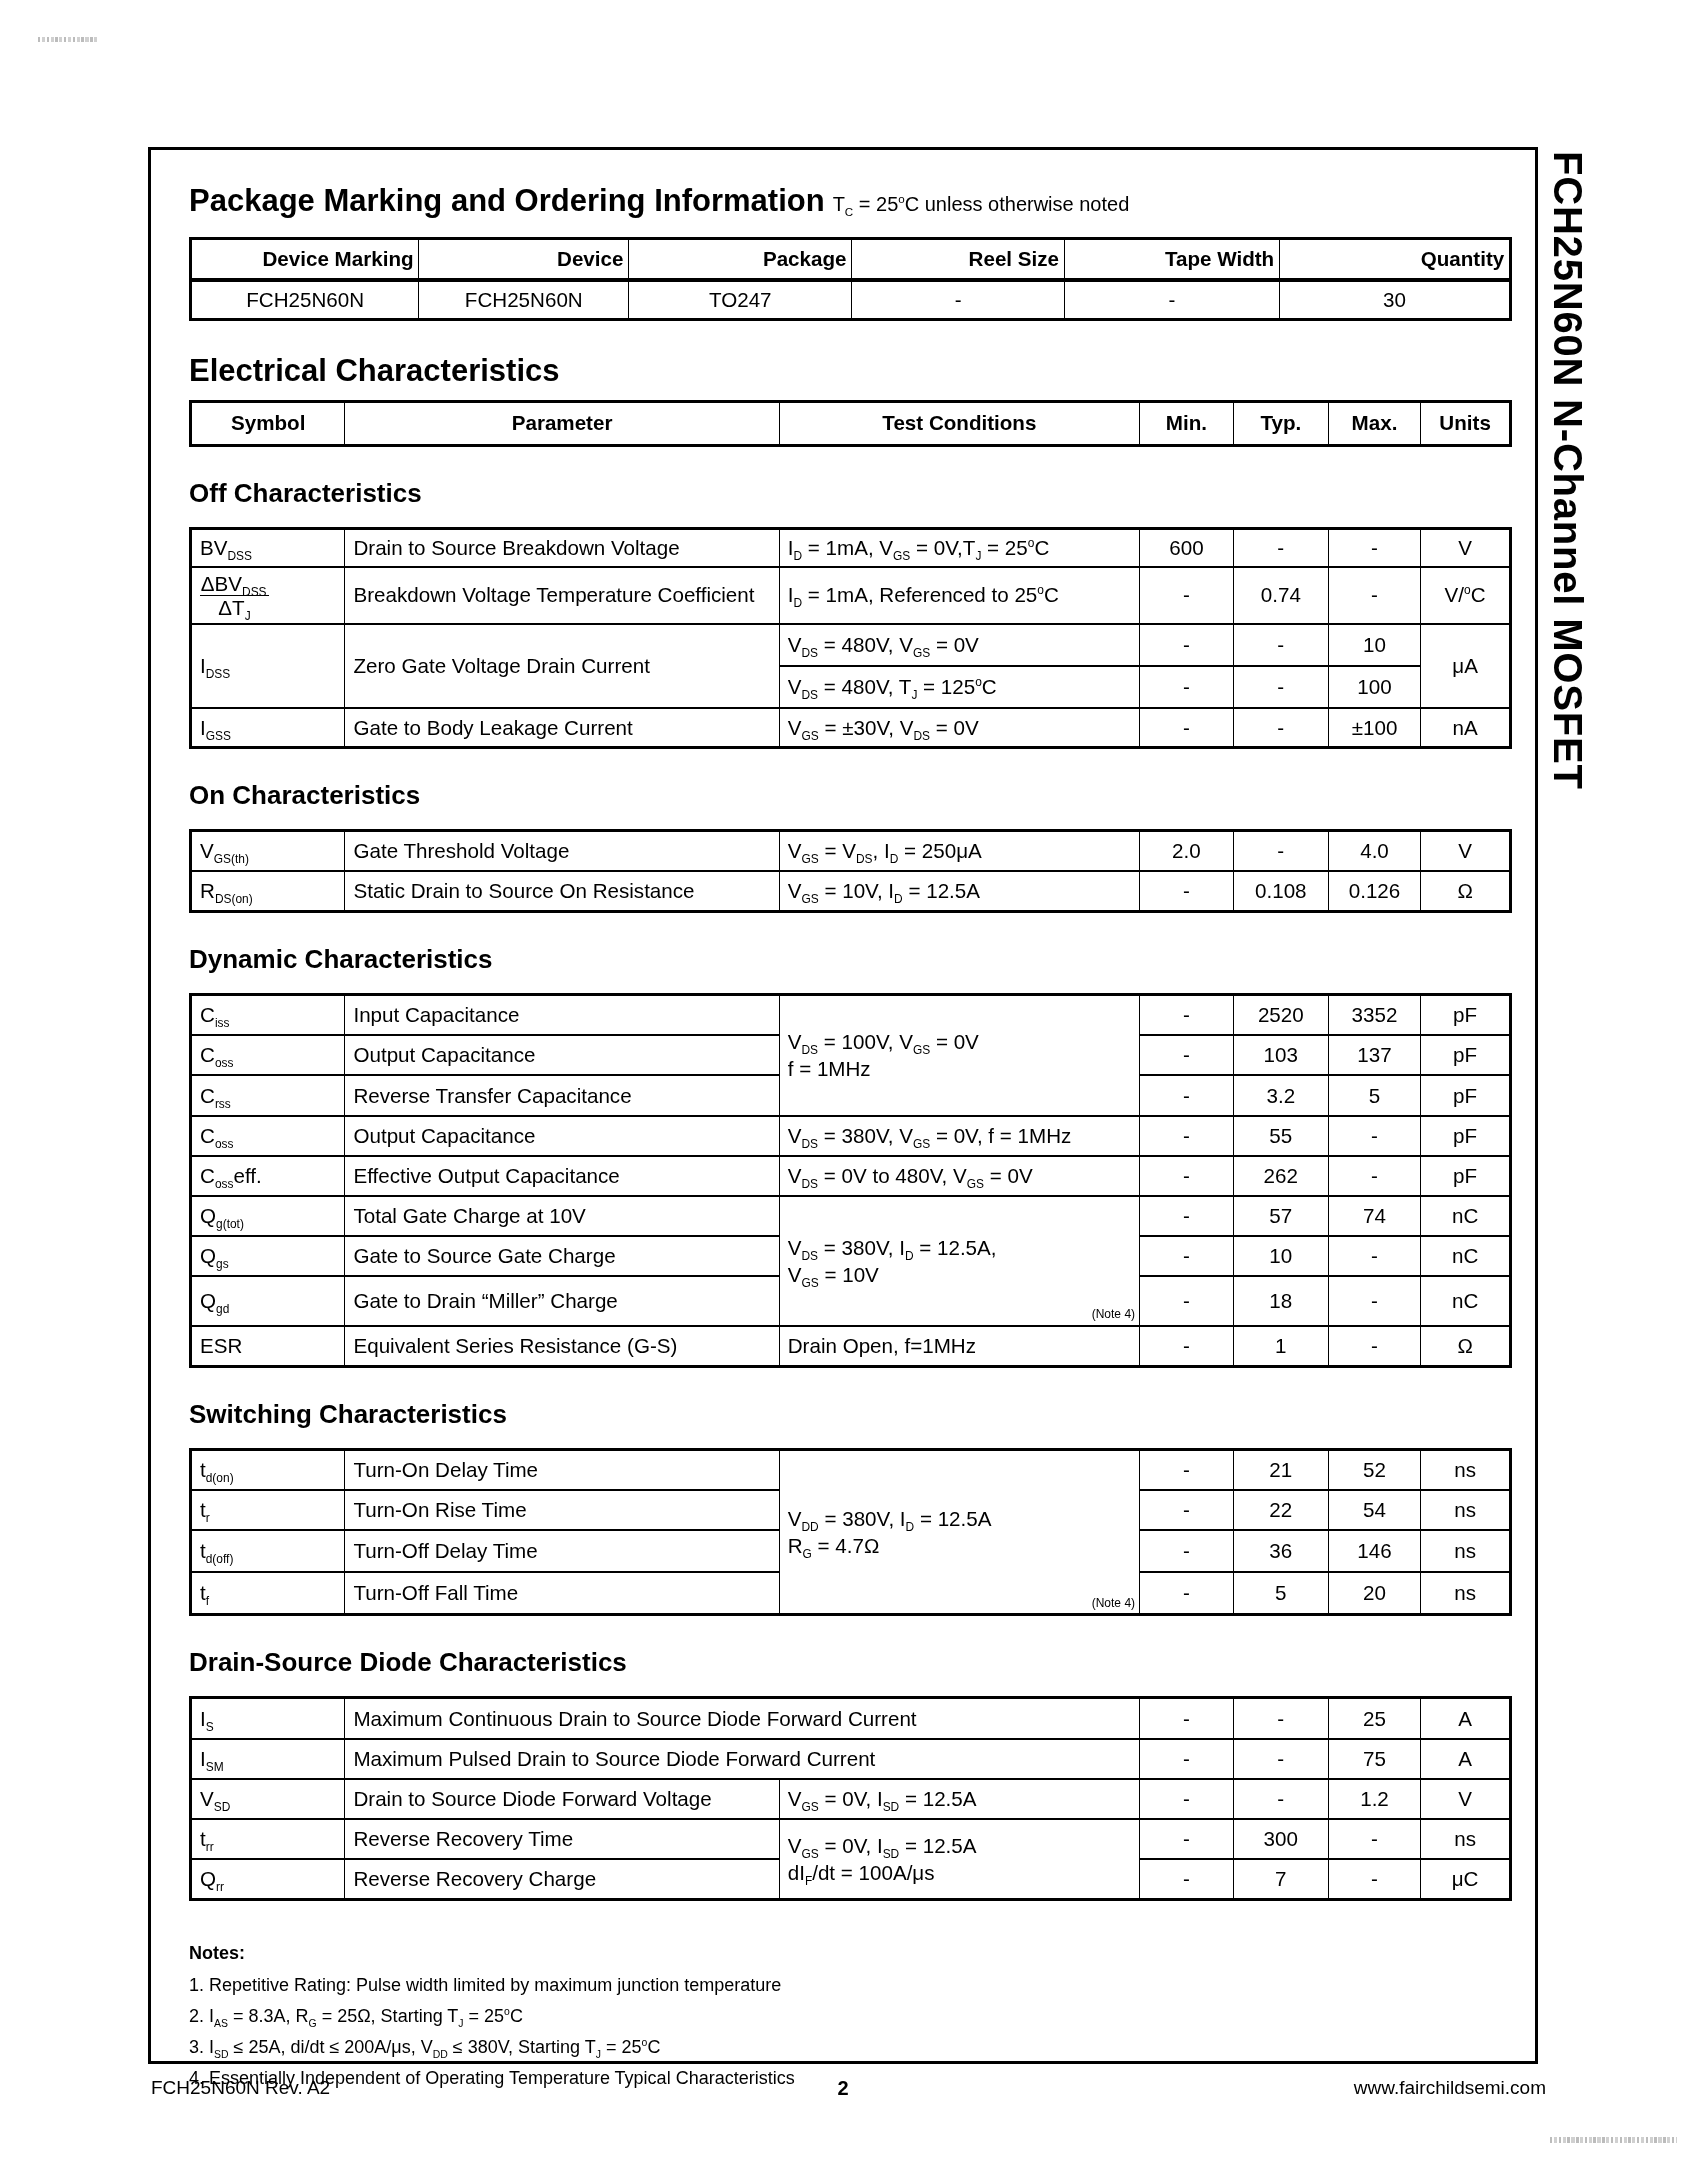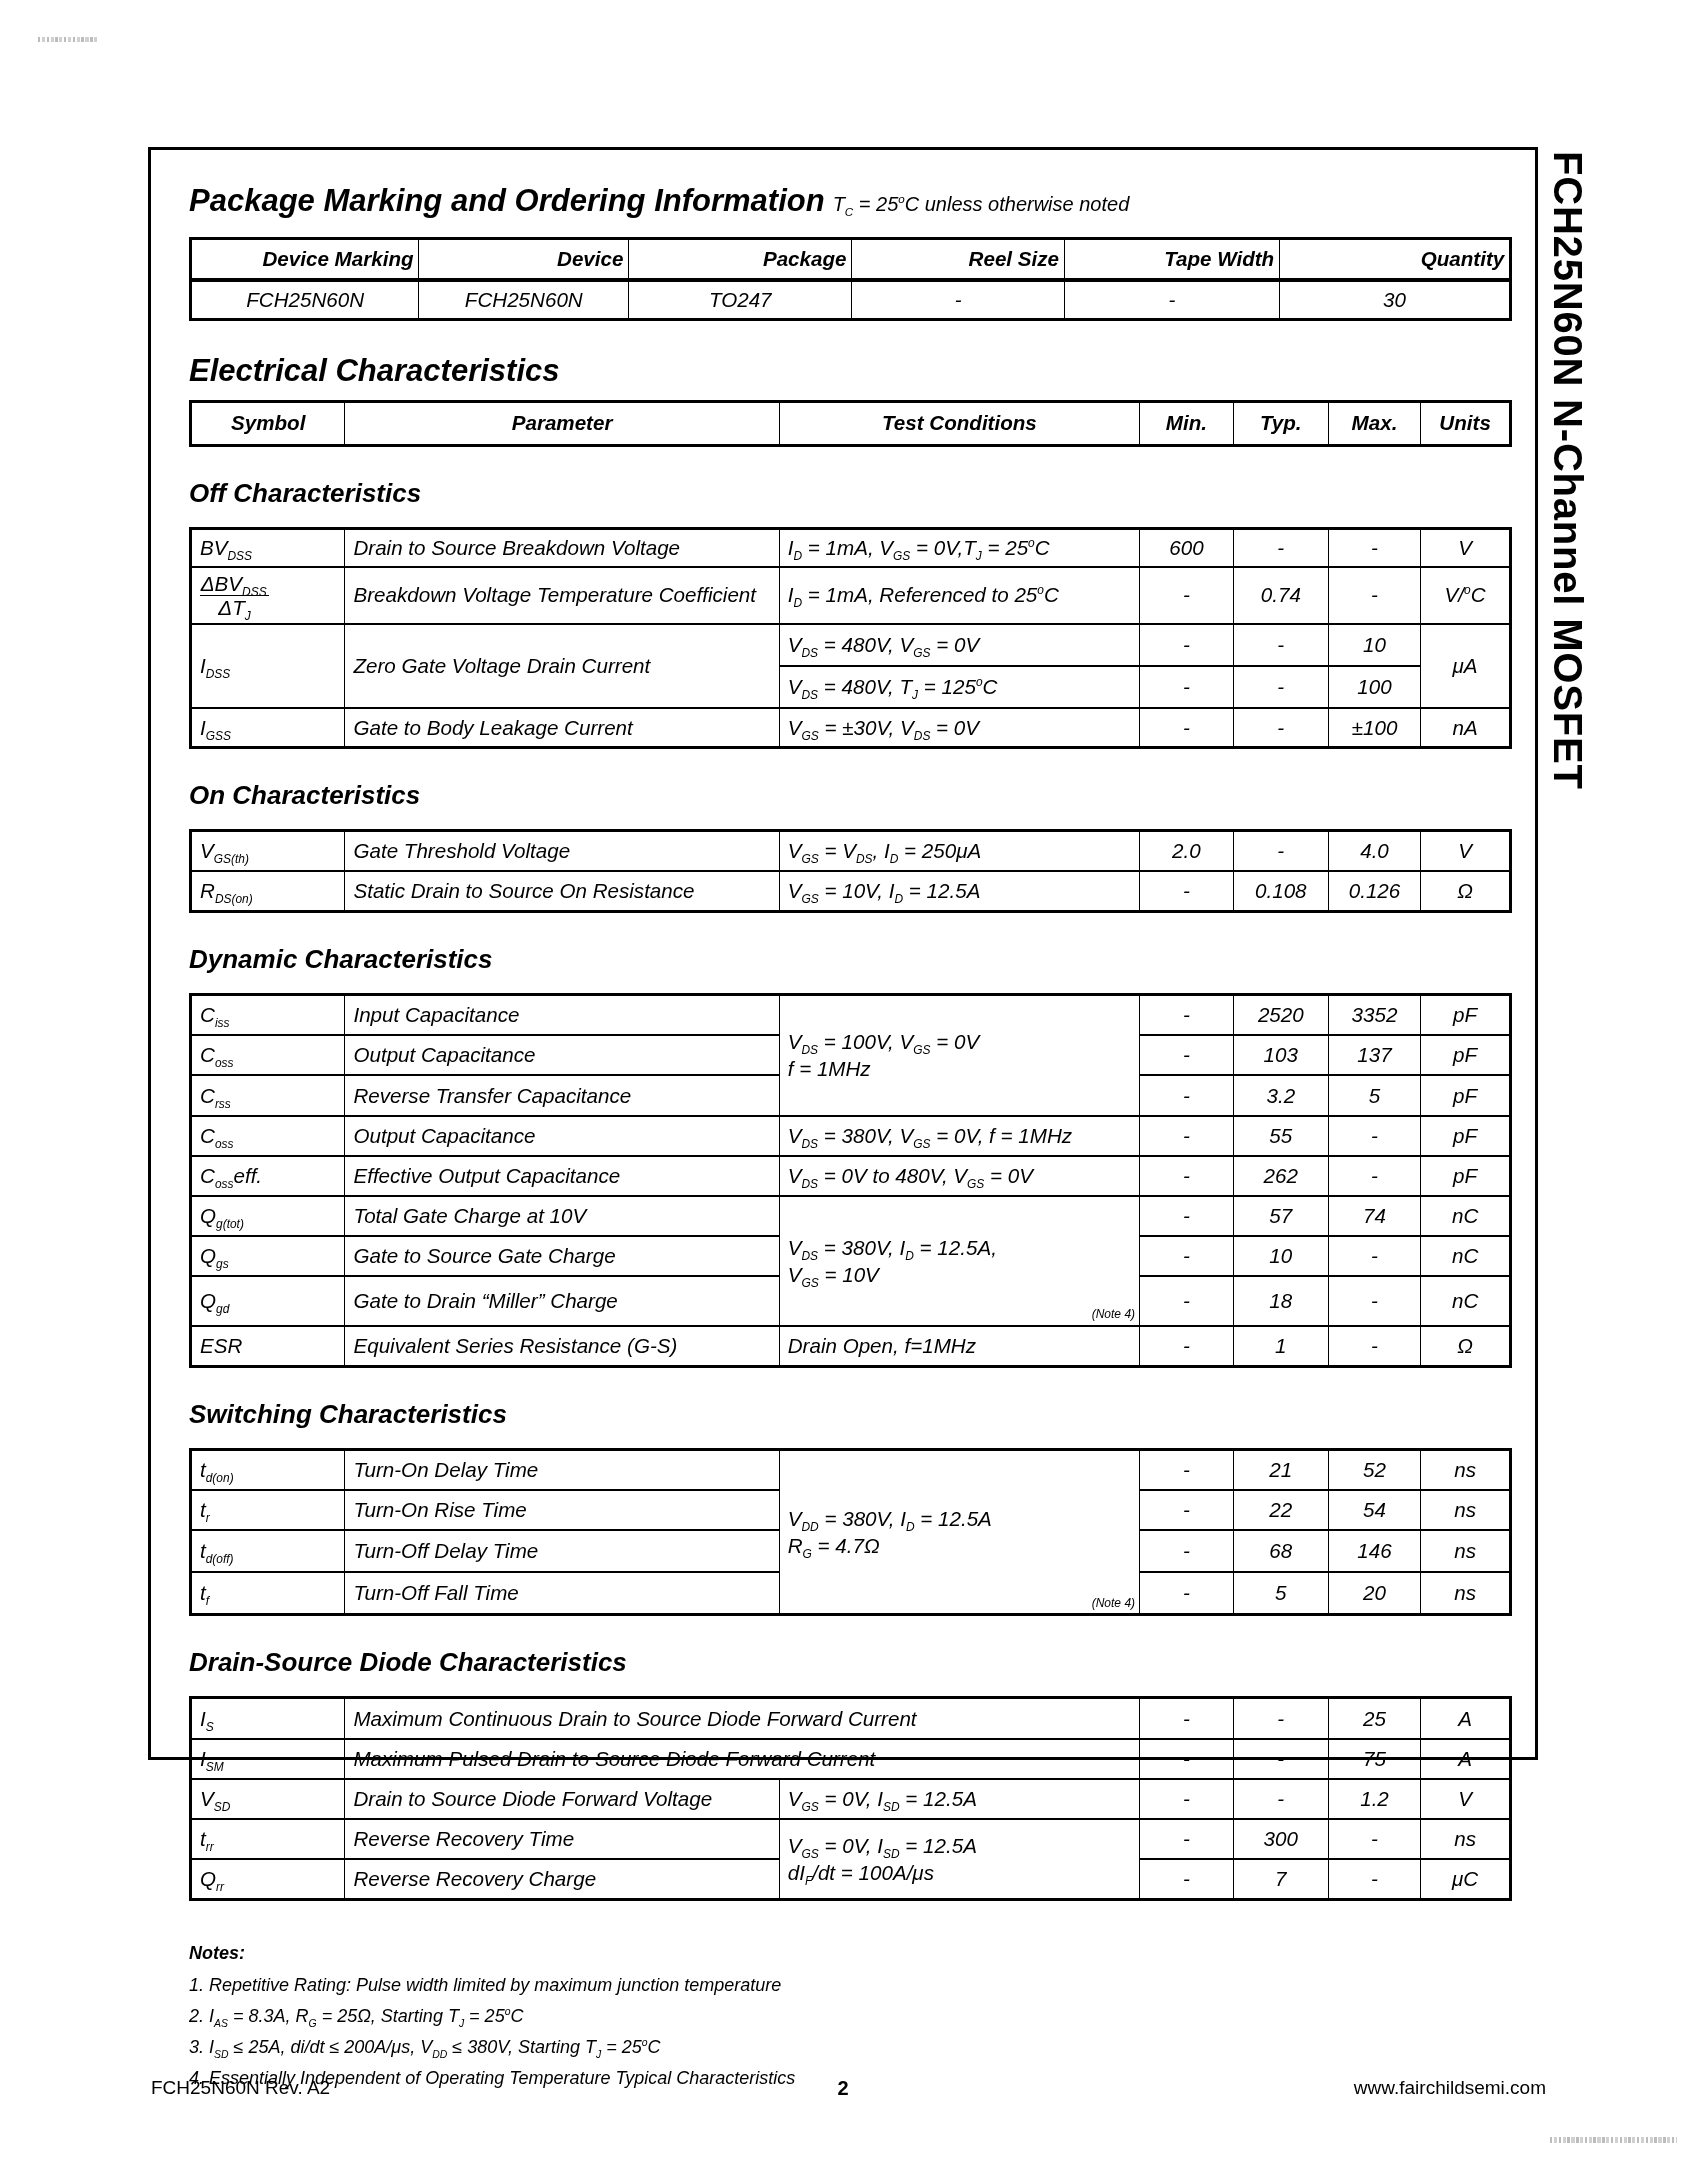--- a/index.html
+++ b/index.html
@@ -20,24 +20,23 @@
     position: absolute;
     background: repeating-linear-gradient(90deg, #b0b0b0 0 2.4px, #fff 2.4px 4px, #c8c8c8 4px 7.1px, #fff 7.1px 8.7px);
     opacity: 0.85;
   }
   .smudge-tl { left: 38px; top: 37px; width: 60px; height: 4.8px; }
   .smudge-br { left: 1550px; top: 2137px; width: 127px; height: 5.6px; }
 
   .frame {
     position: absolute;
     left: 148px; top: 147px;
-    width: 1390px; height: 1613px;
+    width: 1390px; height: 1917px;
     border: 3.2px solid #000;
     box-sizing: border-box;
-    font-style: italic;
   }
   .content {
     position: absolute;
     left: 38px; top: 32px;
     width: 1323px;
   }
 
   .h1 {
     font-size: 31px;
     font-weight: bold;
@@ -430,21 +429,21 @@
           <td class="l">Turn-On Rise Time</td>
           <td class="c">-</td>
           <td class="c">22</td>
           <td class="c">54</td>
           <td class="c">ns</td>
         </tr>
         <tr class="r46">
           <td class="l">t<sub>d(off)</sub></td>
           <td class="l">Turn-Off Delay Time</td>
           <td class="c">-</td>
-          <td class="c">68</td>
+          <td class="c">36</td>
           <td class="c">146</td>
           <td class="c">ns</td>
         </tr>
         <tr class="r46">
           <td class="l">t<sub>f</sub></td>
           <td class="l">Turn-Off Fall Time</td>
           <td class="c">-</td>
           <td class="c">5</td>
           <td class="c">20</td>
           <td class="c">ns</td>

